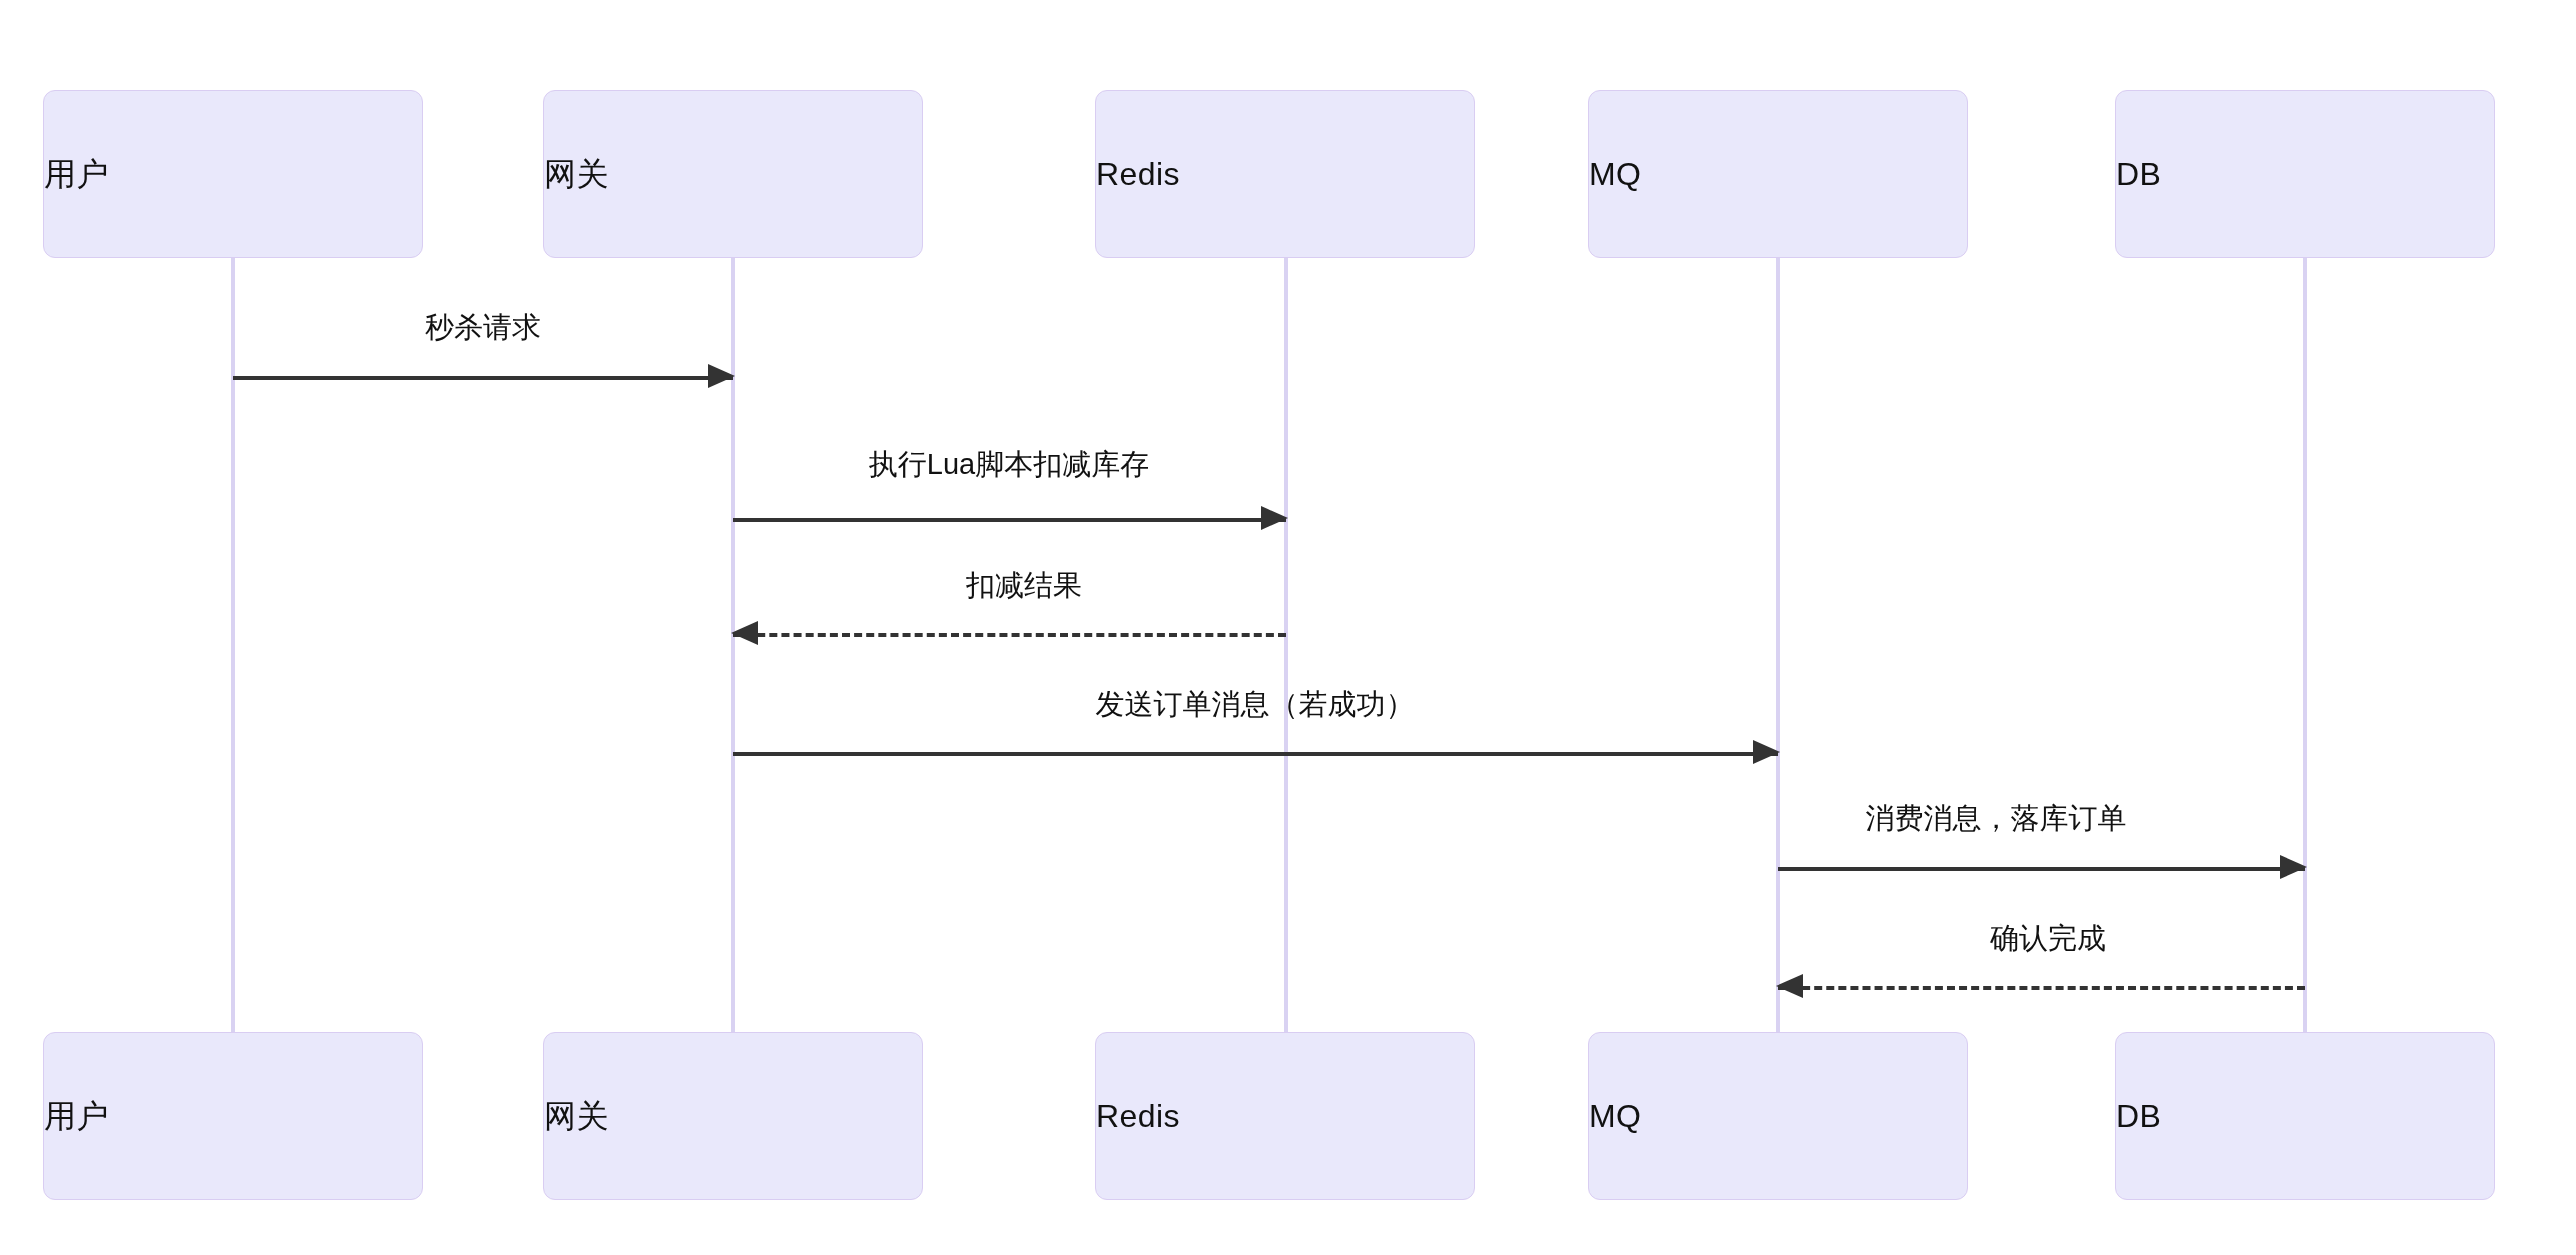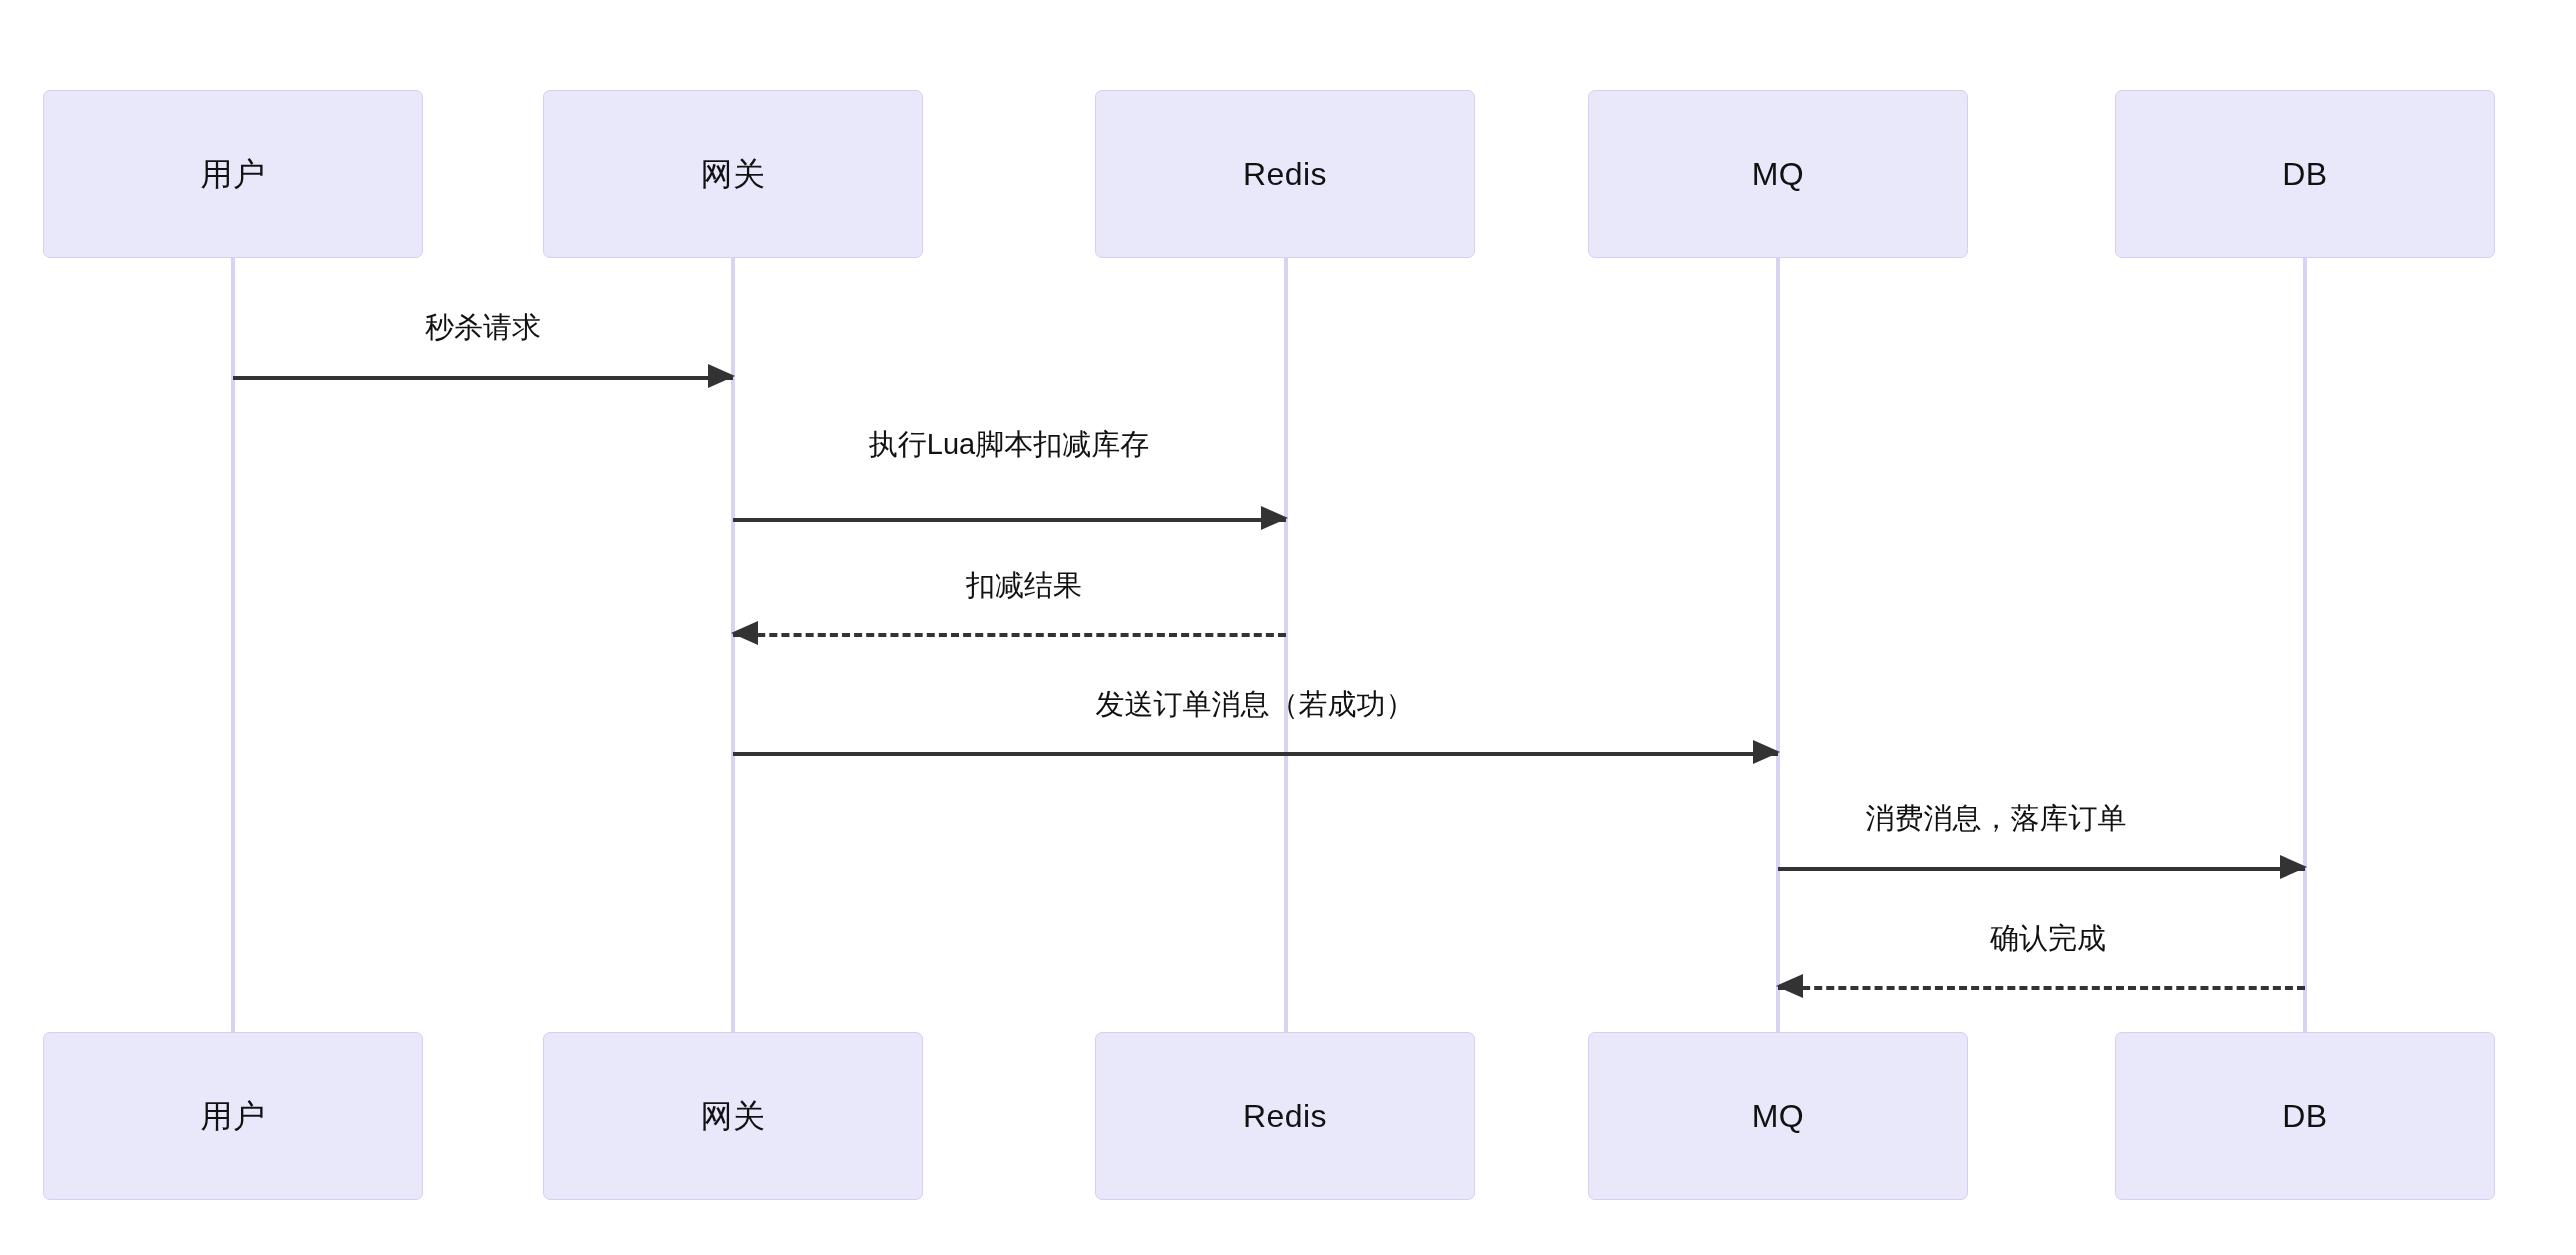--- a/index.html
+++ b/index.html
@@ -19,25 +19,24 @@
   }
   .lifeline {
     position: absolute;
     width: 3.6px;
     background: #d9d2f2;
   }
   .actor-box {
     position: absolute;
     background: #e9e8fb;
     border: 1.8px solid #d9cdf2;
-    border-radius: 7px;
+    border-radius: 12px;
     box-sizing: border-box;
     display: flex;
     align-items: center;
-    justify-content: center;
   }
   .actor-label {
     font-size: 32px;
     color: #111111;
     line-height: 1;
     letter-spacing: 0.4px;
     white-space: nowrap;
   }
   .msg {
     position: absolute;
@@ -123,21 +122,21 @@
     </div>
     <div class="msg" style="left: 233px; top: 376px; width: 500px;">
       <div class="msg-line"></div>
       <div class="arrow-head right"></div>
     </div>
     <div class="msg-label" style="left: 483px; top: 313px; text-align: right;">秒杀请求</div>
     <div class="msg" style="left: 733px; top: 518px; width: 553px;">
       <div class="msg-line"></div>
       <div class="arrow-head right"></div>
     </div>
-    <div class="msg-label" style="left: 1009px; top: 430px;">执行Lua脚本扣减库存</div>
+    <div class="msg-label" style="left: 1009px; top: 450px;">执行Lua脚本扣减库存</div>
     <div class="msg" style="left: 733px; top: 633px; width: 553px;">
       <div class="msg-line dashed"></div>
       <div class="arrow-head left"></div>
     </div>
     <div class="msg-label" style="left: 1009px; top: 571px; margin-left: 15px;">扣减结果</div>
     <div class="msg" style="left: 733px; top: 752px; width: 1045px;">
       <div class="msg-line"></div>
       <div class="arrow-head right"></div>
     </div>
     <div class="msg-label" style="left: 1255px; top: 690px; text-align: center;">发送订单消息（若成功）</div>

